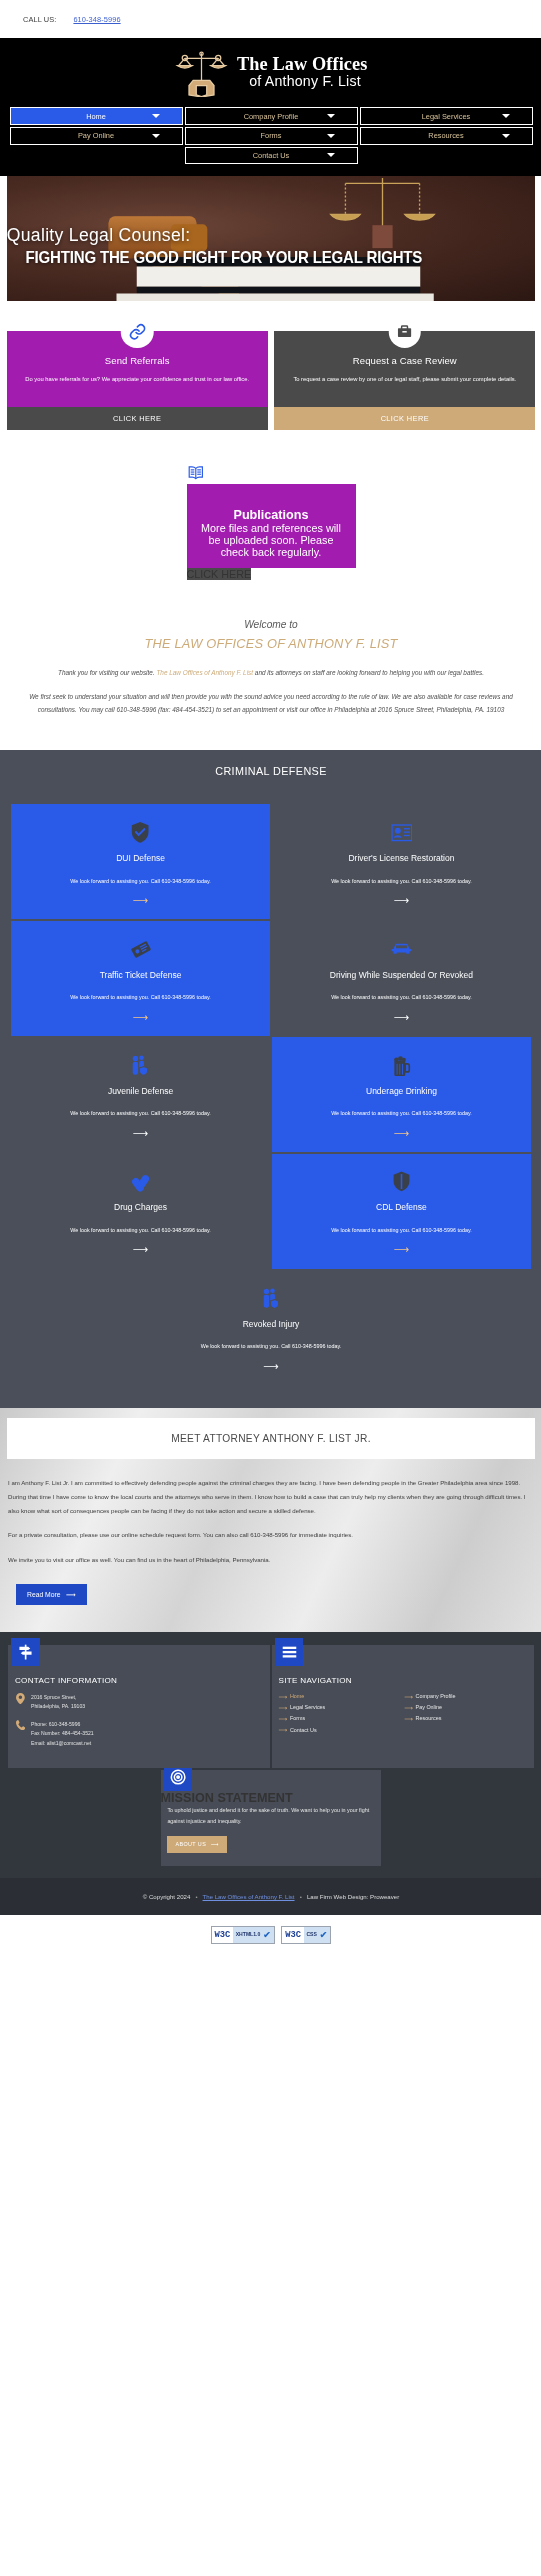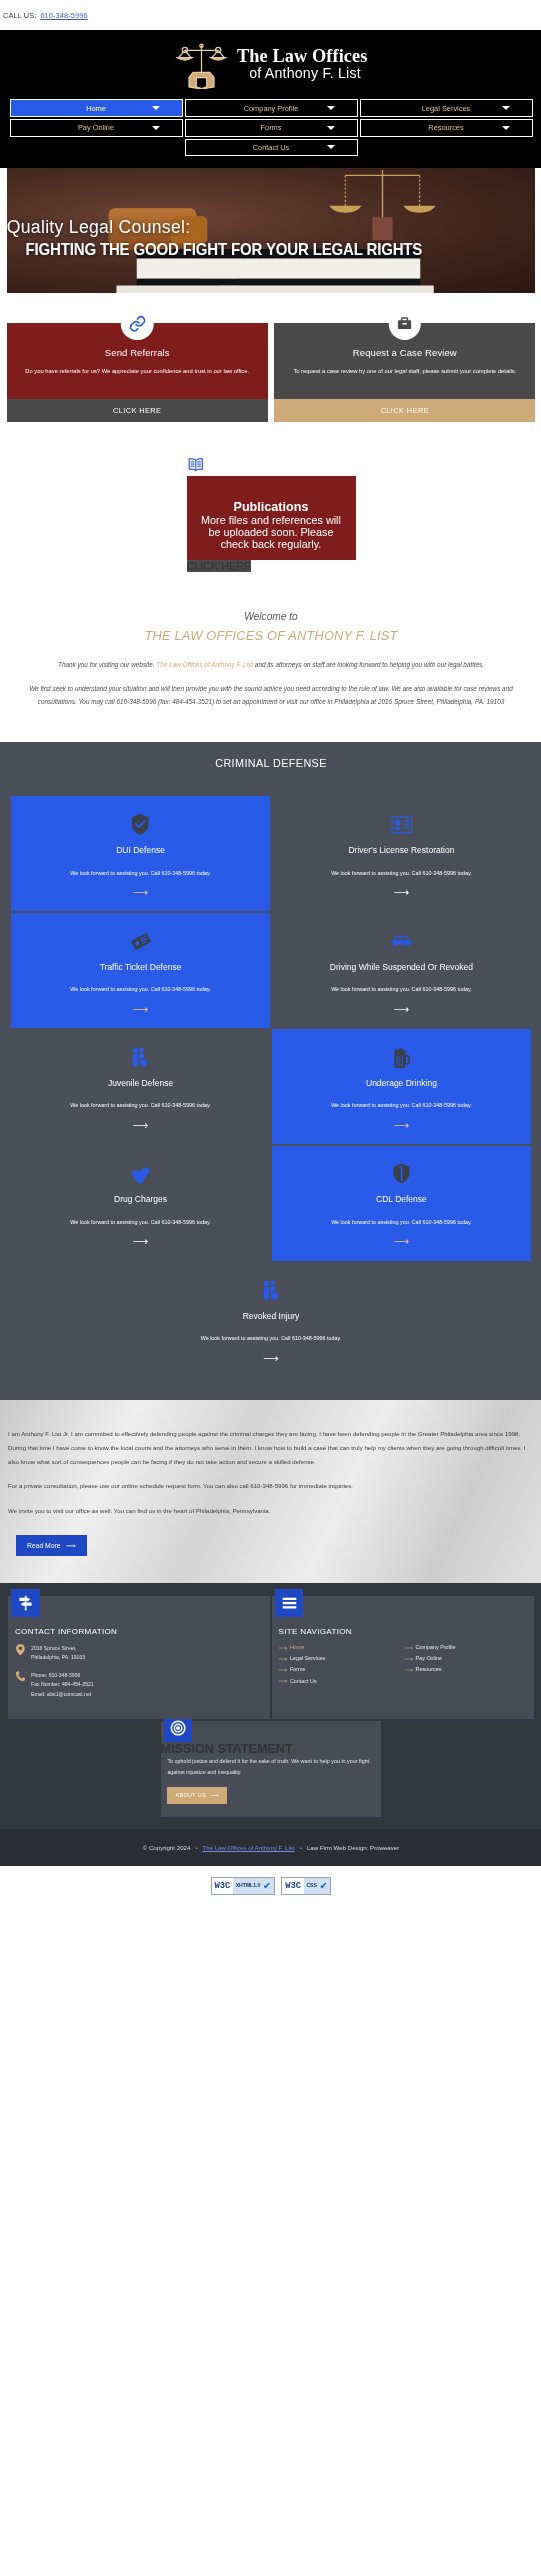--- a/index.html
+++ b/index.html
@@ -7,30 +7,30 @@
   body {
     font-family: "Liberation Sans", sans-serif;
     background: #ffffff;
     color: #333;
     width: 542px;
     overflow-x: hidden;
   }
 
   
   .callbar {
-    height: 30px;
+    height: 38px;
     display: flex;
     align-items: center;
-    padding: 0 3px;
+    padding: 0 23px;
     background: #ffffff;
     font-size: 7.4px;
     letter-spacing: 0.1px;
     color: #3b3b3b;
   }
-  .callbar .num { color: #3c5fd0; margin-left: 4px; text-align: center; }
+  .callbar .num { color: #3c5fd0; margin-left: 17px; text-align: center; }
 
   
   .masthead {
     background: #000;
     height: 68px;
     display: flex;
     align-items: center;
     justify-content: center;
     gap: 9.5px;
   }
@@ -106,21 +106,21 @@
 
   
   .promos { display: flex; gap: 6.8px; padding: 15px 6.8px 0; }
   .promo { flex: 1 1 0; position: relative; padding-top: 15px; }
   .promo-body {
     min-height: 76px;
     padding: 24.4px 10.8px 9.5px;
     text-align: center;
     color: #fff;
   }
-  .promo-body.blue { background: #7f1d1d; }
+  .promo-body.blue { background: #a21caf; }
   .promo-body.gray { background: #4a4a4a; }
   .promo .circ {
     position: absolute; top: 0; left: 50%; transform: translateX(-50%);
     width: 32.5px; height: 32.5px; border-radius: 50%;
     background: #fff; display: flex; align-items: center; justify-content: center;
     z-index: 3;
   }
   .promo h3 { font-size: 9.5px; font-weight: 400; margin-bottom: 8.1px; letter-spacing: 0.1px; }
   .promo p { font-size: 5.8px; line-height: 1.75; font-weight: 300; }
   .promo .cta {
@@ -554,20 +554,21 @@
         <h4>Revoked Injury</h4>
         <p>We look forward to assisting you. Call 610-348-5996 today.</p>
         <span class="arw white">⟶</span>
       </div>
     </div>
 
   </div>
 </section>
 
 <section class="attorney">
+  <div class="att-title">MEET ATTORNEY ANTHONY F. LIST JR.</div>
   <div class="att-body">
     <p>I am Anthony F. List Jr. I am committed to effectively defending people against the criminal charges they are facing. I have been defending people in the Greater Philadelphia area since 1998. During that time I have come to know the local courts and the attorneys who serve in them. I know how to build a case that can truly help my clients when they are going through difficult times. I also know what sort of consequences people can be facing if they do not take action and secure a skilled defense.</p>
     <p>For a private consultation, please use our online schedule request form. You can also call 610-348-5996 for immediate inquiries.</p>
     <p>We invite you to visit our office as well. You can find us in the heart of Philadelphia, Pennsylvania.</p>
     <button class="readmore">
       <span>Read More</span>
       <span>⟶</span>
     </button>
   </div>
 </section>

